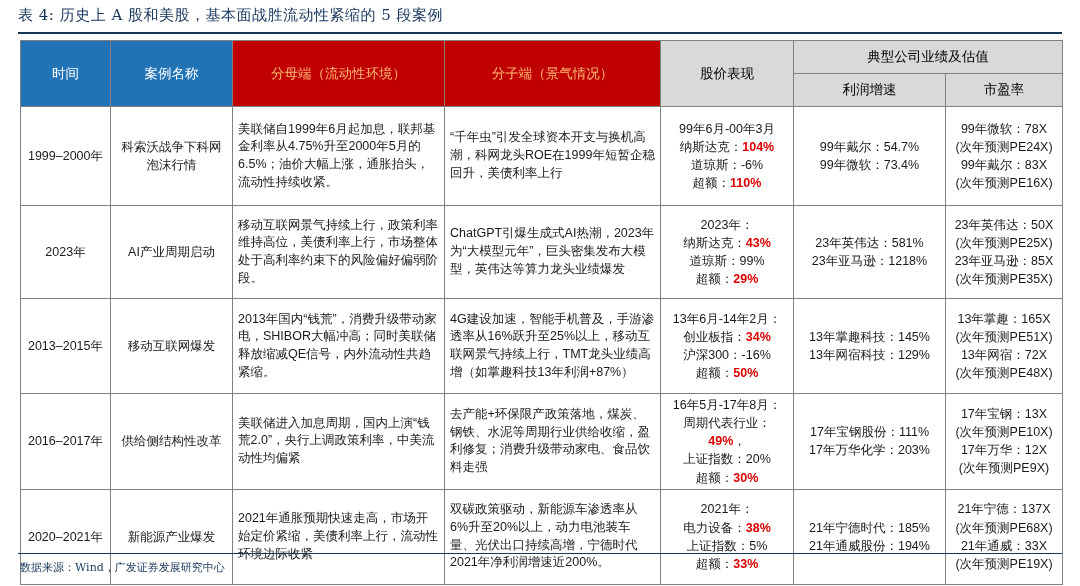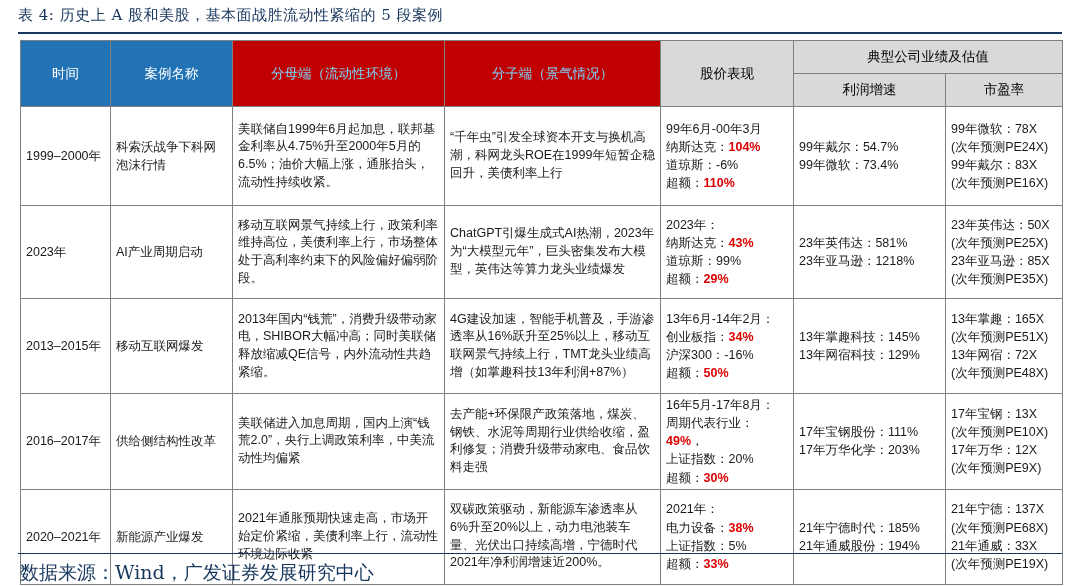--- a/index.html
+++ b/index.html
@@ -30,38 +30,38 @@
   table.cases th,table.cases td{
     border:1px solid #808080;
     vertical-align:middle;
     padding:2px 5px;
   }
   thead th{
     font-weight:normal;font-size:13.5px;padding:0 2px;
   }
   thead tr th{height:28px;}
   th.blue{background:var(--blue);color:#fff;border-color:#9db9d2 #ffffff;}
-  th.red{background:var(--red);color:#7dd3fc;border-color:#d89a9a #ffffff;}
+  th.red{background:var(--red);color:#fdba74;border-color:#d89a9a #ffffff;}
   th.gray{background:var(--gray);color:#000;}
-  td.c{text-align:left;line-height:1.45;}
+  td.c{text-align:center;line-height:1.45;}
   td.l{text-align:left;line-height:1.42;}
   td .rv{color:var(--vred);font-weight:bold;}
   tbody tr:nth-child(1)>td{height:94px;}
   tbody tr:nth-child(2)>td{height:88px;}
   tbody tr:nth-child(3)>td{height:90px;}
   tbody tr:nth-child(4)>td{height:86px;}
   tbody tr:nth-child(5)>td{height:90px;}
   .bottom-rule{
     position:absolute;left:18px;top:553px;width:1044px;height:0;
     border-top:1.5px solid var(--navy);
   }
   .source{
     position:absolute;left:20px;top:560px;
     font-family:"DejaVu Serif","Liberation Serif",serif;
-    font-size:19px;color:var(--navy);text-align:right;
+    font-size:11px;color:var(--navy);text-align:right;
   }
 </style>
 </head>
 <body>
 
 <div class="page" style="--blue: #2273B6; --red: #C00000; --gray: #D9D9D9; --vred: #DD0000; --navy: #17365D;">
   <div class="title">表 4: 历史上 A 股和美股，基本面战胜流动性紧缩的 5 段案例</div>
   <div class="title-rule"></div>
 
   <table class="cases">

